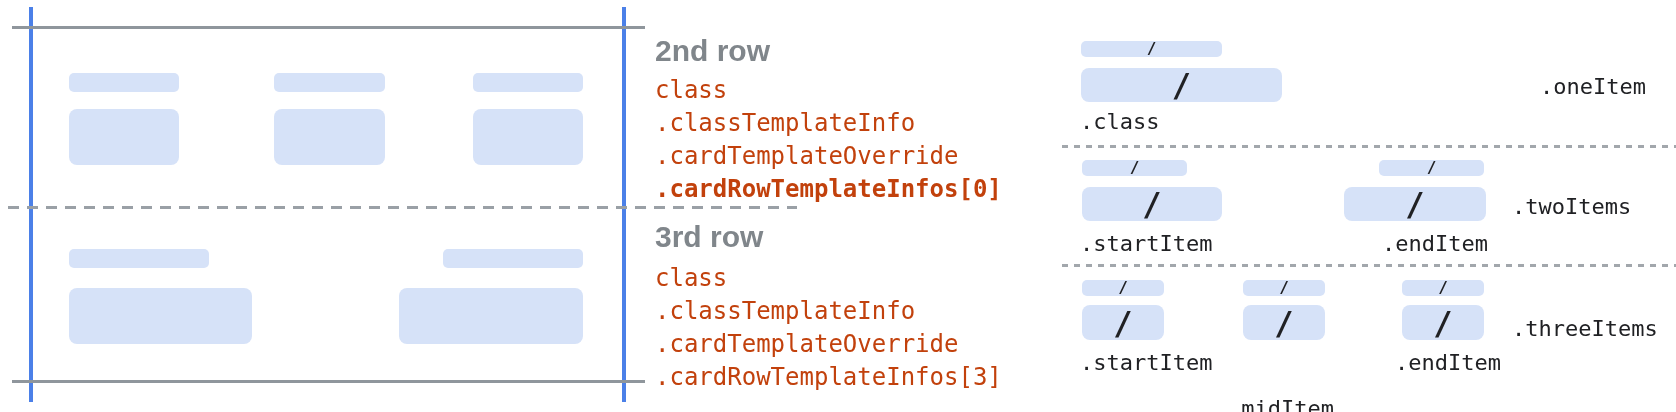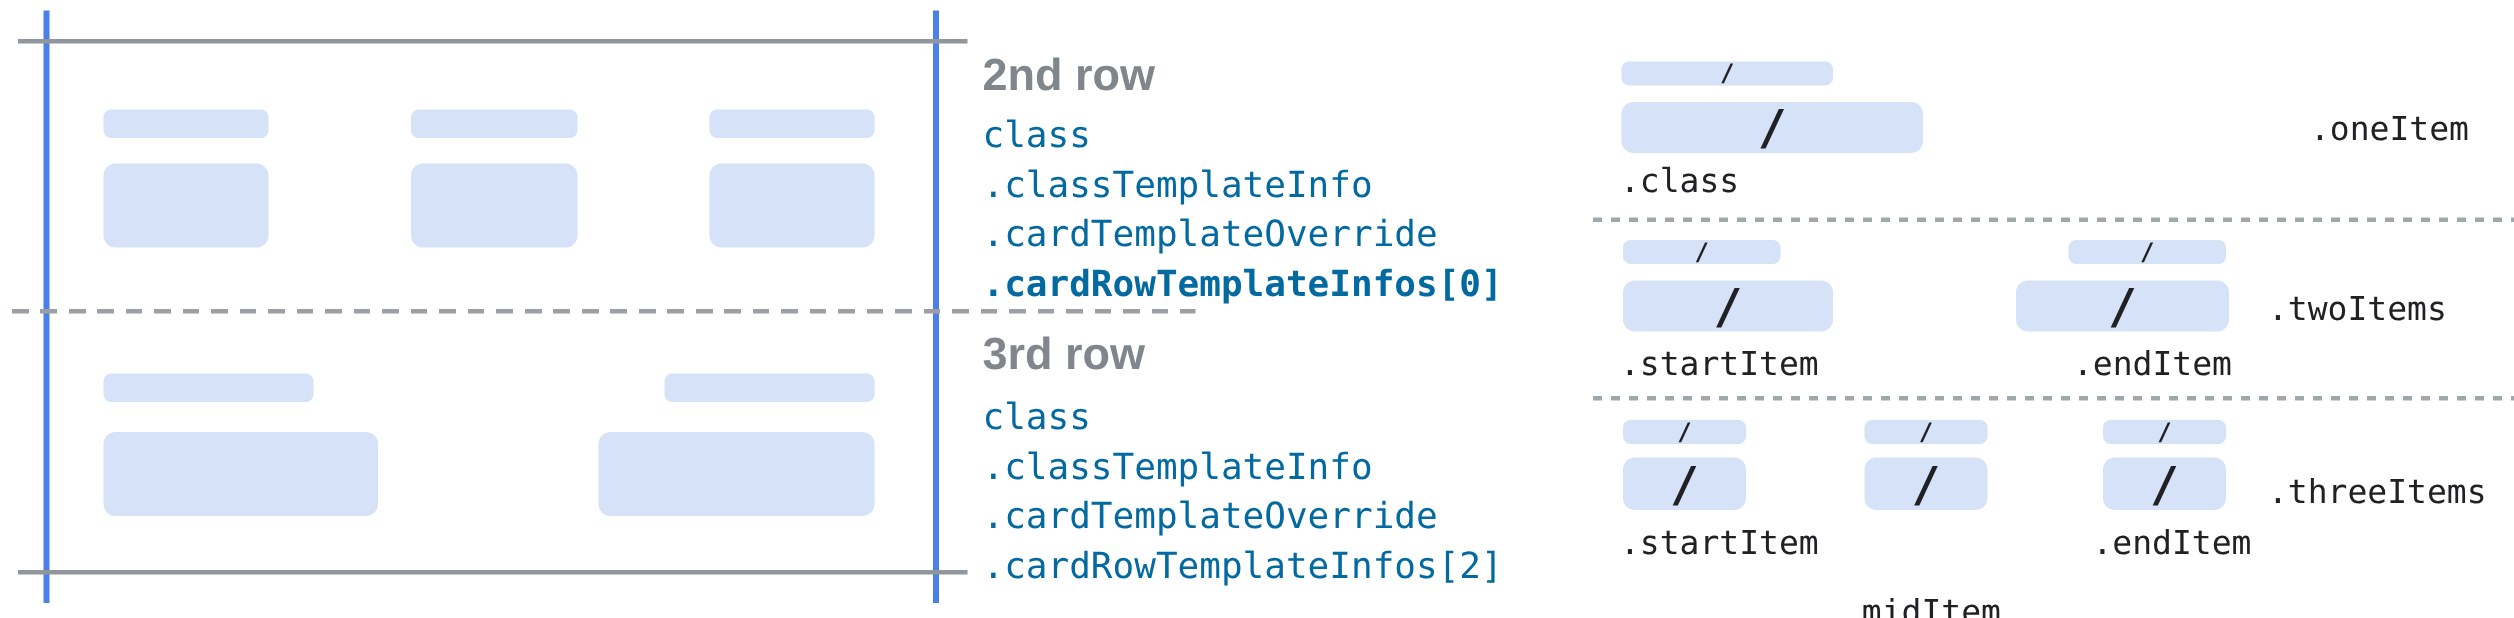--- a/index.html
+++ b/index.html
@@ -28,21 +28,21 @@
   }
   .slash.big { font-size:32px; }
   .slash.small { font-size:16px; }
   
   .sec-title {
     position:absolute; font-family:"Liberation Sans", sans-serif;
     font-weight:700; font-size:30px; color:#80868b; line-height:1;
   }
   .code {
     position:absolute; font-family:"DejaVu Sans Mono", monospace;
-    font-size:24px; line-height:33px; color:#0369a1; white-space:pre;
+    font-size:24px; line-height:33px; color:#c2410c; white-space:pre;
   }
   .mono-label {
     position:absolute; font-family:"DejaVu Sans Mono", monospace;
     font-size:22px; line-height:1; color:#202124; white-space:pre;
   }
 </style>
 </head>
 <body>
 
 <div class="stage">
@@ -75,21 +75,21 @@
     <div class="sec-title" style="left:655px; top:36px;">2nd row</div>
     <div class="code" style="left:655px; top:74px;">class</div>
     <div class="code" style="left:655px; top:107px;">.classTemplateInfo</div>
     <div class="code" style="left:655px; top:140px;">.cardTemplateOverride</div>
     <div class="code" style="left:655px; top:173px;font-weight:bold;">.cardRowTemplateInfos[0]</div>
 
     <div class="sec-title" style="left:655px; top:222px;">3rd row</div>
     <div class="code" style="left:655px; top:262px;">class</div>
     <div class="code" style="left:655px; top:295px;">.classTemplateInfo</div>
     <div class="code" style="left:655px; top:328px;">.cardTemplateOverride</div>
-    <div class="code" style="left:655px; top:361px;">.cardRowTemplateInfos[2]</div>
+    <div class="code" style="left:655px; top:361px;">.cardRowTemplateInfos[3]</div>
   </div>
 
   <div>
 
     <div>
       <div class="ph sm flex" style="left:1081px; top:41px; width:141px; height:16px;">
         <span class="slash small">/</span>
       </div>
       <div class="ph flex" style="left:1081px; top:68px; width:201px; height:34px;">
         <span class="slash big">/</span>

